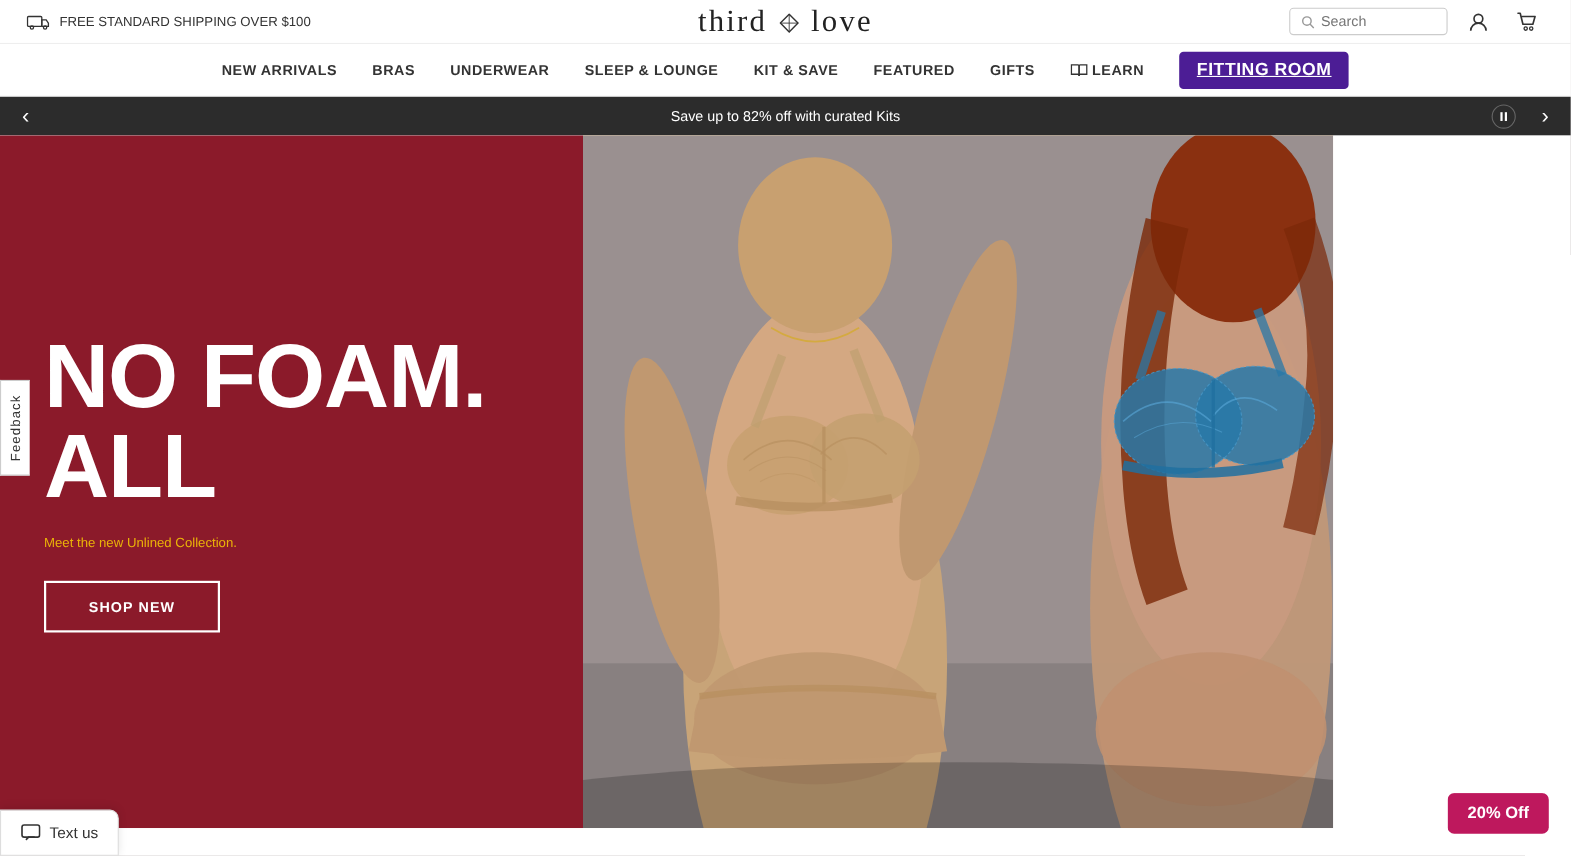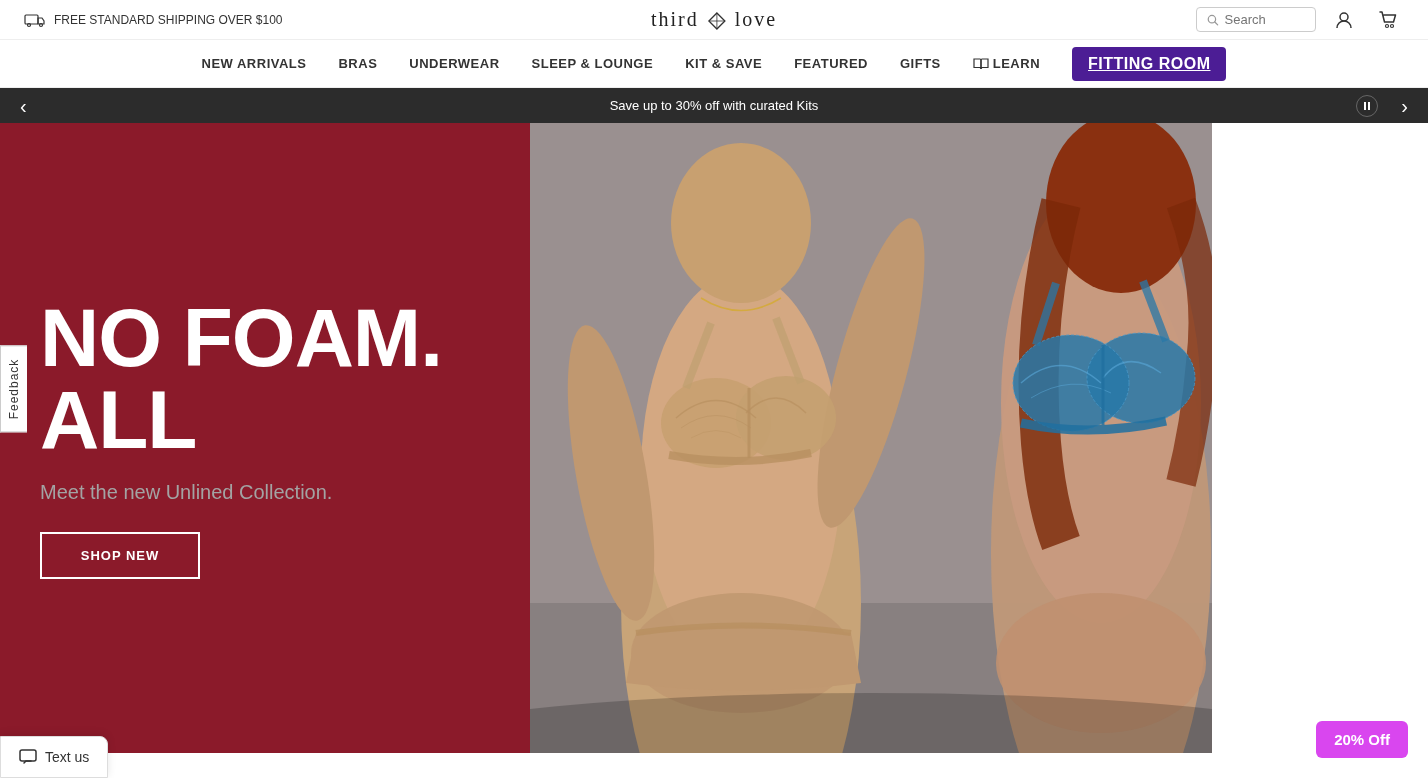--- a/index.html
+++ b/index.html
@@ -39,21 +39,21 @@
       align-items: center;
       gap: 12px;
     }
     .search-box {
       display: flex;
       align-items: center;
       border: 1px solid #ccc;
       border-radius: 4px;
       padding: 4px 10px;
       gap: 6px;
-      width: 120px;
+      width: 144px;
       background: #fff;
     }
     .search-box input {
       border: none;
       outline: none;
       font-size: 13px;
       color: #999;
       width: 100%;
       background: transparent;
     }
@@ -168,22 +168,22 @@
     }
     .hero-headline {
       font-size: 82px;
       font-weight: 900;
       color: #fff;
       line-height: 1;
       text-transform: uppercase;
       letter-spacing: -1px;
     }
     .hero-subtitle {
-      font-size: 20px;
-      color: #a3a3a3;
+      font-size: 12px;
+      color: #eab308;
       margin-top: 20px;
       margin-bottom: 28px;
       font-weight: 400;
     }
     .shop-btn {
       display: inline-block;
       border: 2px solid #fff;
       color: #fff;
       background: transparent;
       padding: 14px 28px;
@@ -202,21 +202,21 @@
       position: relative;
       overflow: hidden;
       background: linear-gradient(135deg, #c5a882 0%, #b89870 30%, #a0856a 60%, #8a7060 100%);
     }
 
     
     .discount-badge {
       position: fixed;
       bottom: 20px;
       right: 20px;
-      background: #d946ef;
+      background: #be185d;
       color: #fff;
       padding: 10px 18px;
       font-size: 15px;
       font-weight: 700;
       border-radius: 6px;
       z-index: 200;
     }
 
     
     .text-us-btn {
@@ -275,21 +275,21 @@
     <svg width="22" height="16" viewBox="0 0 22 16" fill="none">
       <rect x="1" y="3" width="13" height="9" rx="1" stroke="#333" stroke-width="1.2" fill="none"></rect>
       <path d="M14 6h4l2 3v3h-6V6z" stroke="#333" stroke-width="1.2" fill="none"></path>
       <circle cx="5" cy="13" r="1.5" stroke="#333" stroke-width="1.2" fill="none"></circle>
       <circle cx="17" cy="13" r="1.5" stroke="#333" stroke-width="1.2" fill="none"></circle>
     </svg>
     <span>FREE STANDARD SHIPPING OVER $100</span>
   </div>
 
   <div class="logo-center">
-    <span style="font-size:20px; letter-spacing:2px; font-family: Georgia, serif;">
+    <span style="font-size:28px; letter-spacing:2px; font-family: Georgia, serif;">
       third 
       <svg width="18" height="18" viewBox="0 0 18 18" style="vertical-align:middle; margin: 0 2px;">
         <polygon points="9,1 17,9 9,17 1,9" stroke="#333" stroke-width="1.3" fill="none"></polygon>
         <line x1="9" y1="1" x2="9" y2="17" stroke="#333" stroke-width="0.8"></line>
         <line x1="1" y1="9" x2="17" y2="9" stroke="#333" stroke-width="0.8"></line>
       </svg>
       love
     </span>
   </div>
 
@@ -344,21 +344,21 @@
       <path d="M1 2h6c.6 0 1 .4 1 1v9c0-1-1-1.5-1-1.5H1V2z" stroke="#333" stroke-width="1.2" fill="none"></path>
       <path d="M15 2H9c-.6 0-1 .4-1 1v9c0-1 1-1.5 1-1.5h6V2z" stroke="#333" stroke-width="1.2" fill="none"></path>
     </svg>
     <span>LEARN</span>
   </a>
   <a class="nav-item-fitting" href="#"><span>FITTING ROOM</span></a>
 </nav>
 
 <div class="banner">
   <button class="banner-arrow banner-arrow-left">‹</button>
-  <span>Save up to 30% off with curated Kits</span>
+  <span>Save up to 82% off with curated Kits</span>
   <button class="banner-pause">
     <svg width="8" height="10" viewBox="0 0 8 10">
       <rect x="1" y="1" width="2" height="8" fill="#fff"></rect>
       <rect x="5" y="1" width="2" height="8" fill="#fff"></rect>
     </svg>
   </button>
   <button class="banner-arrow banner-arrow-right">›</button>
 </div>
 
 <div class="hero">

